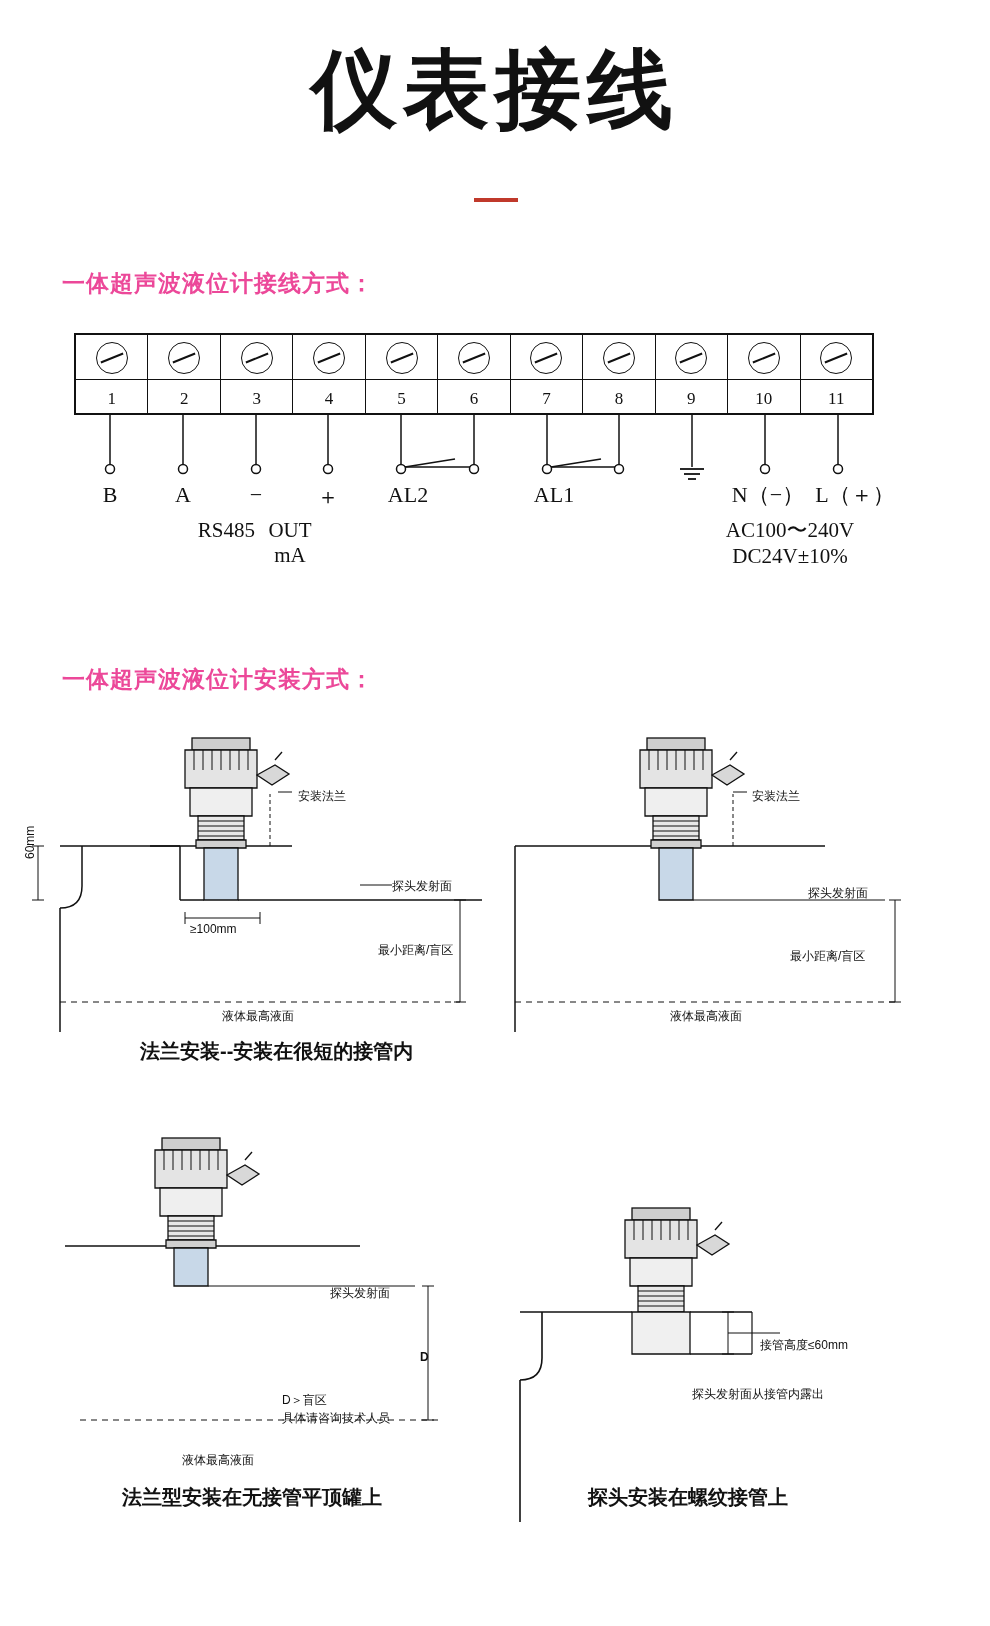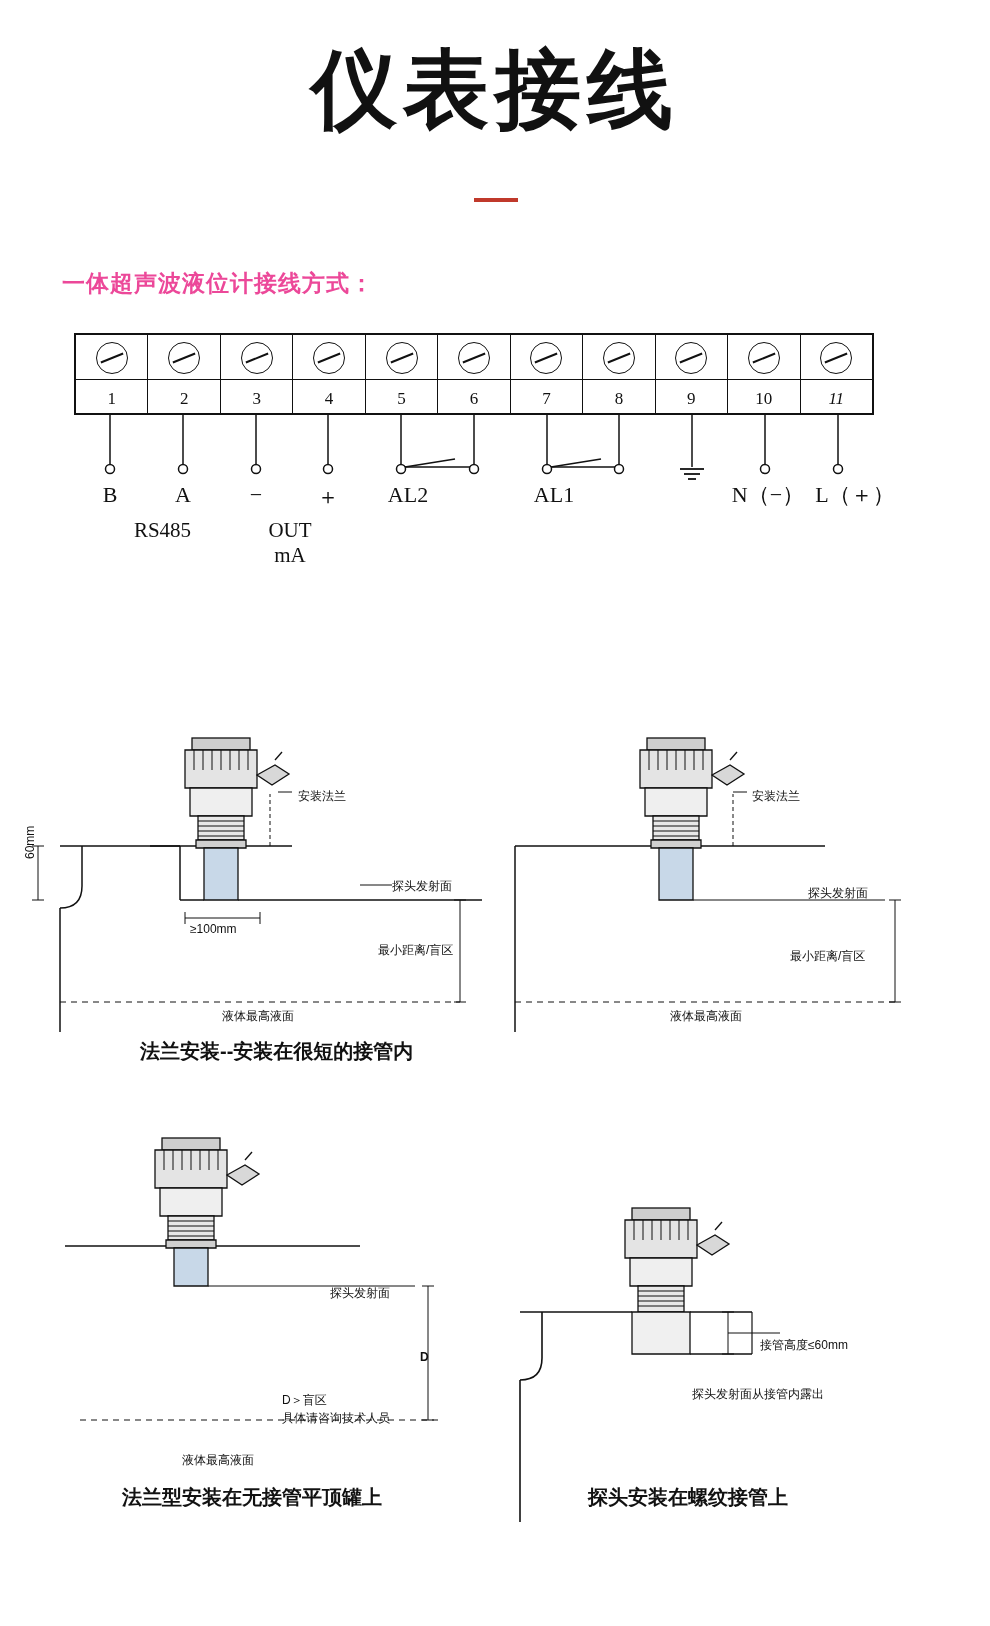--- a/index.html
+++ b/index.html
@@ -67,21 +67,21 @@
   }
   .term-cell {
     flex: 1 1 0;
     position: relative;
     border-right: 1.5px solid #111;
     box-sizing: border-box;
     display: flex;
     flex-direction: column;
     align-items: center;
   }
-  .term-cell:last-child { border-right: none; font-style: italic; }
+  .term-cell:last-child { border-right: none; }
   .screw {
     width: 30px;
     height: 30px;
     border-radius: 50%;
     border: 1.5px solid #111;
     background: #fff;
     margin-top: 7px;
     position: relative;
   }
   .screw::before {
@@ -252,24 +252,27 @@
 
   <div class="term-label" style="top:482px; left:85px; width:50px;">B</div>
   <div class="term-label" style="top:482px; left:158px; width:50px;">A</div>
   <div class="term-label" style="top:482px; left:231px; width:50px;">−</div>
   <div class="term-label" style="top:482px; left:303px; width:50px;">＋</div>
   <div class="term-label" style="top:482px; left:333px; width:150px;">AL2</div>
   <div class="term-label" style="top:482px; left:479px; width:150px;">AL1</div>
   <div class="term-label" style="top:480px; left:713px; width:110px;">N（−）</div>
   <div class="term-label" style="top:480px; left:800px; width:110px;">L（＋）</div>
 
-  <div class="sub-label" style="top:518px; left:70px; width:185px;">RS485</div>
+  <div class="sub-label" style="top:518px; left:70px; width:185px;text-align:right;">RS485</div>
   <div class="sub-label" style="top:518px; left:215px; width:150px;">OUT</div>
   <div class="sub-label" style="top:543px; left:215px; width:150px;">mA</div>
-
+  <div class="sub-label" style="top:516px; left:655px; width:270px;">AC100〜240V</div>
+  <div class="sub-label" style="top:544px; left:655px; width:270px;">DC24V±10%</div>
+
+  <div class="section-heading" id="install-heading">一体超声波液位计安装方式：</div>
 
   <svg class="fig" style="top:720px; left:20px;" width="470" height="320">
     <g stroke="#111" fill="none" stroke-width="1.3">
 
       <rect x="172" y="18" width="58" height="12" fill="#cfcfcf"></rect>
       <path d="M165 30 h72 v38 h-72 z" fill="#e4e4e4"></path>
       <g stroke-width="1">
         <line x1="174" y1="30" x2="174" y2="50"></line>
           <line x1="183" y1="30" x2="183" y2="50"></line>
         <line x1="192" y1="30" x2="192" y2="50"></line>

